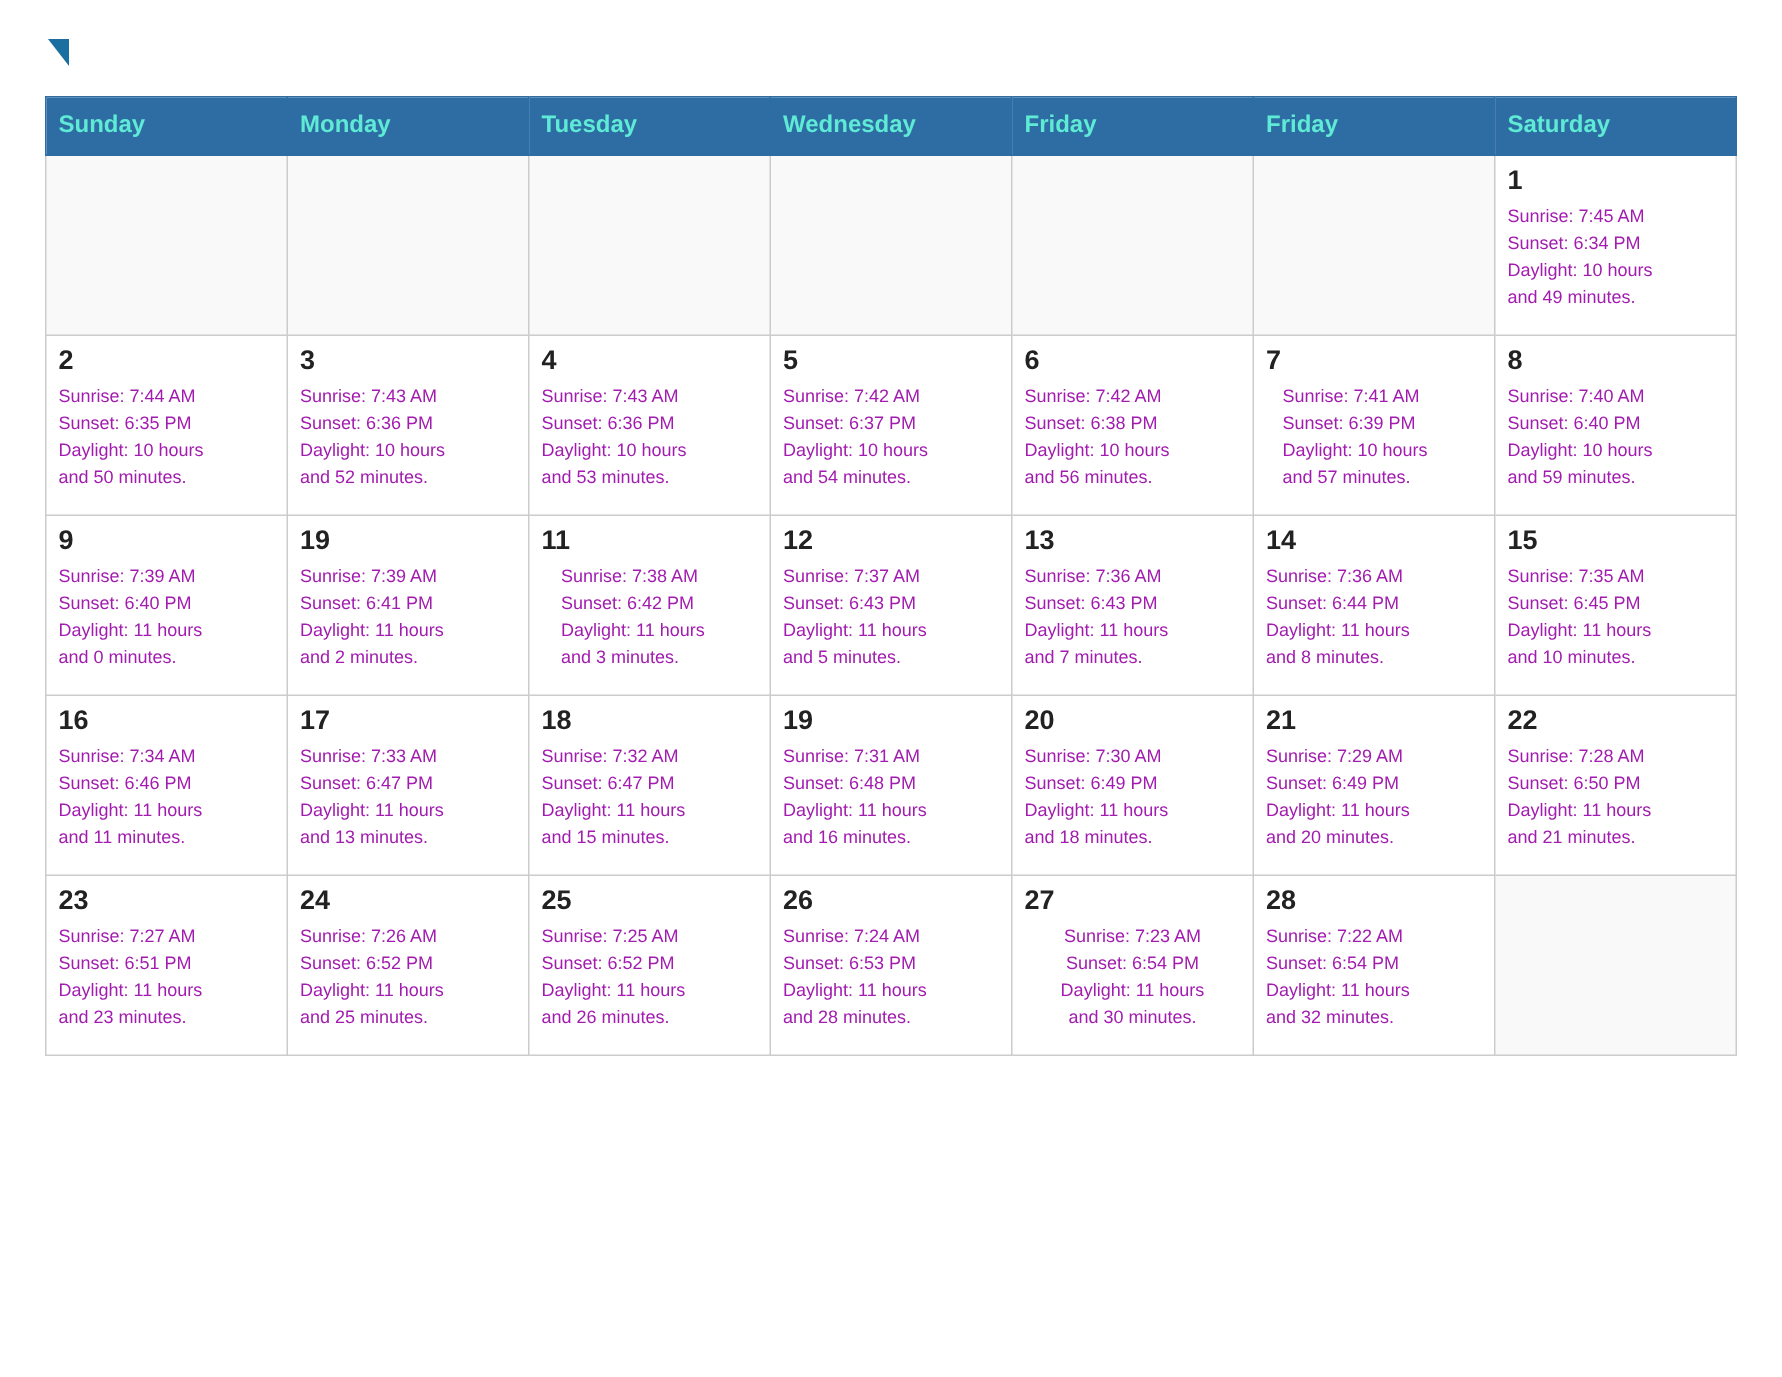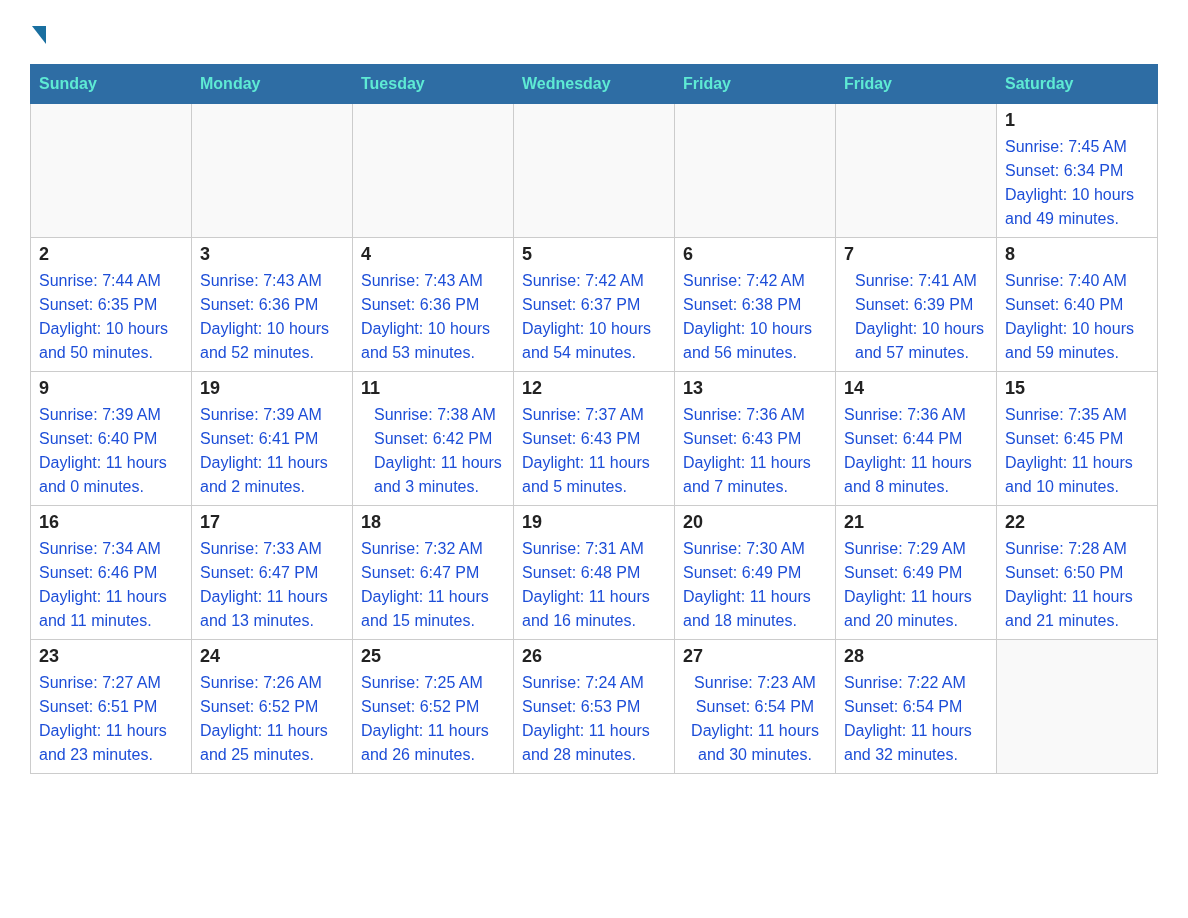--- a/index.html
+++ b/index.html
@@ -81,22 +81,22 @@
       height: 120px;
     }
     .day-number {
       font-size: 18px;
       font-weight: bold;
       color: #222;
       display: block;
       margin-bottom: 4px;
     }
     .day-info {
-      font-size: 16px;
-      color: #1d4ed8;
+      font-size: 12px;
+      color: #a21caf;
       line-height: 1.5;
     }
     .empty-cell {
       background: #f9f9f9;
     }
   </style>
 </head>
 <body>
 
 <div class="header">

